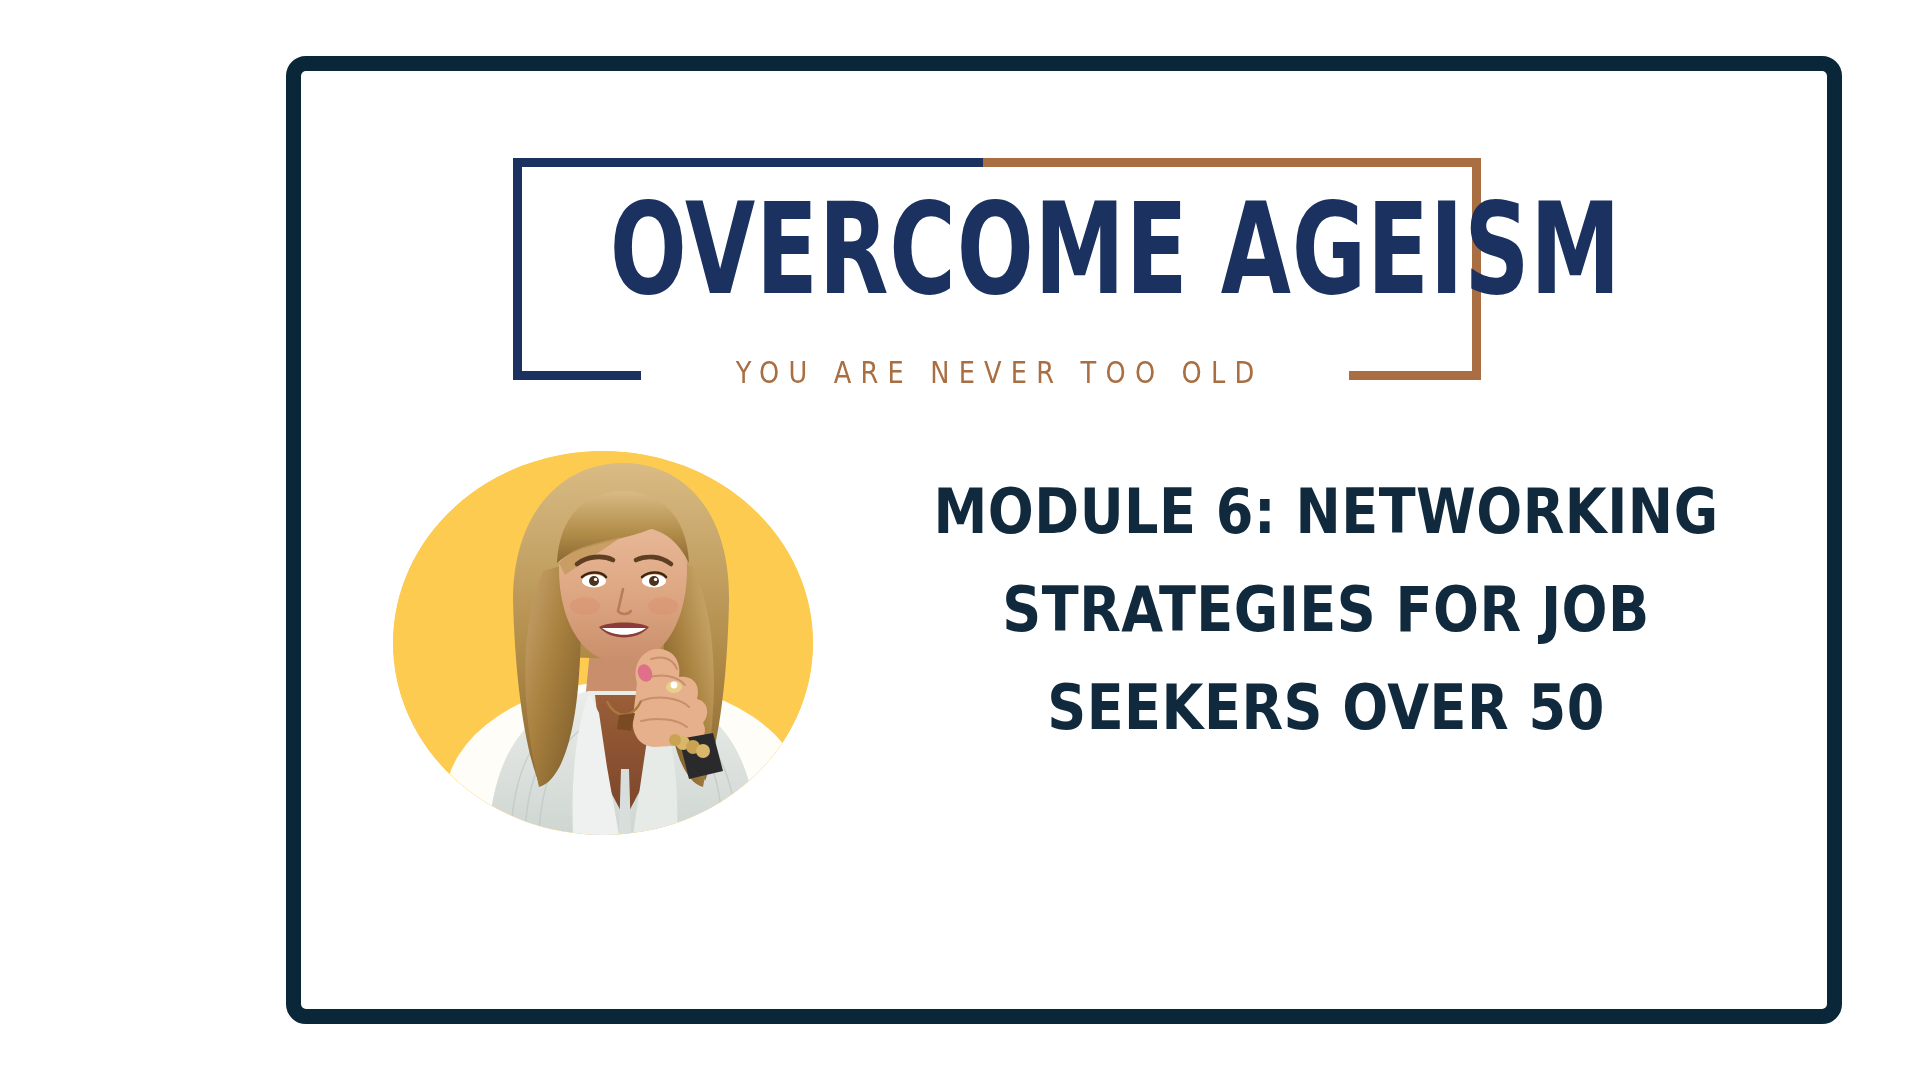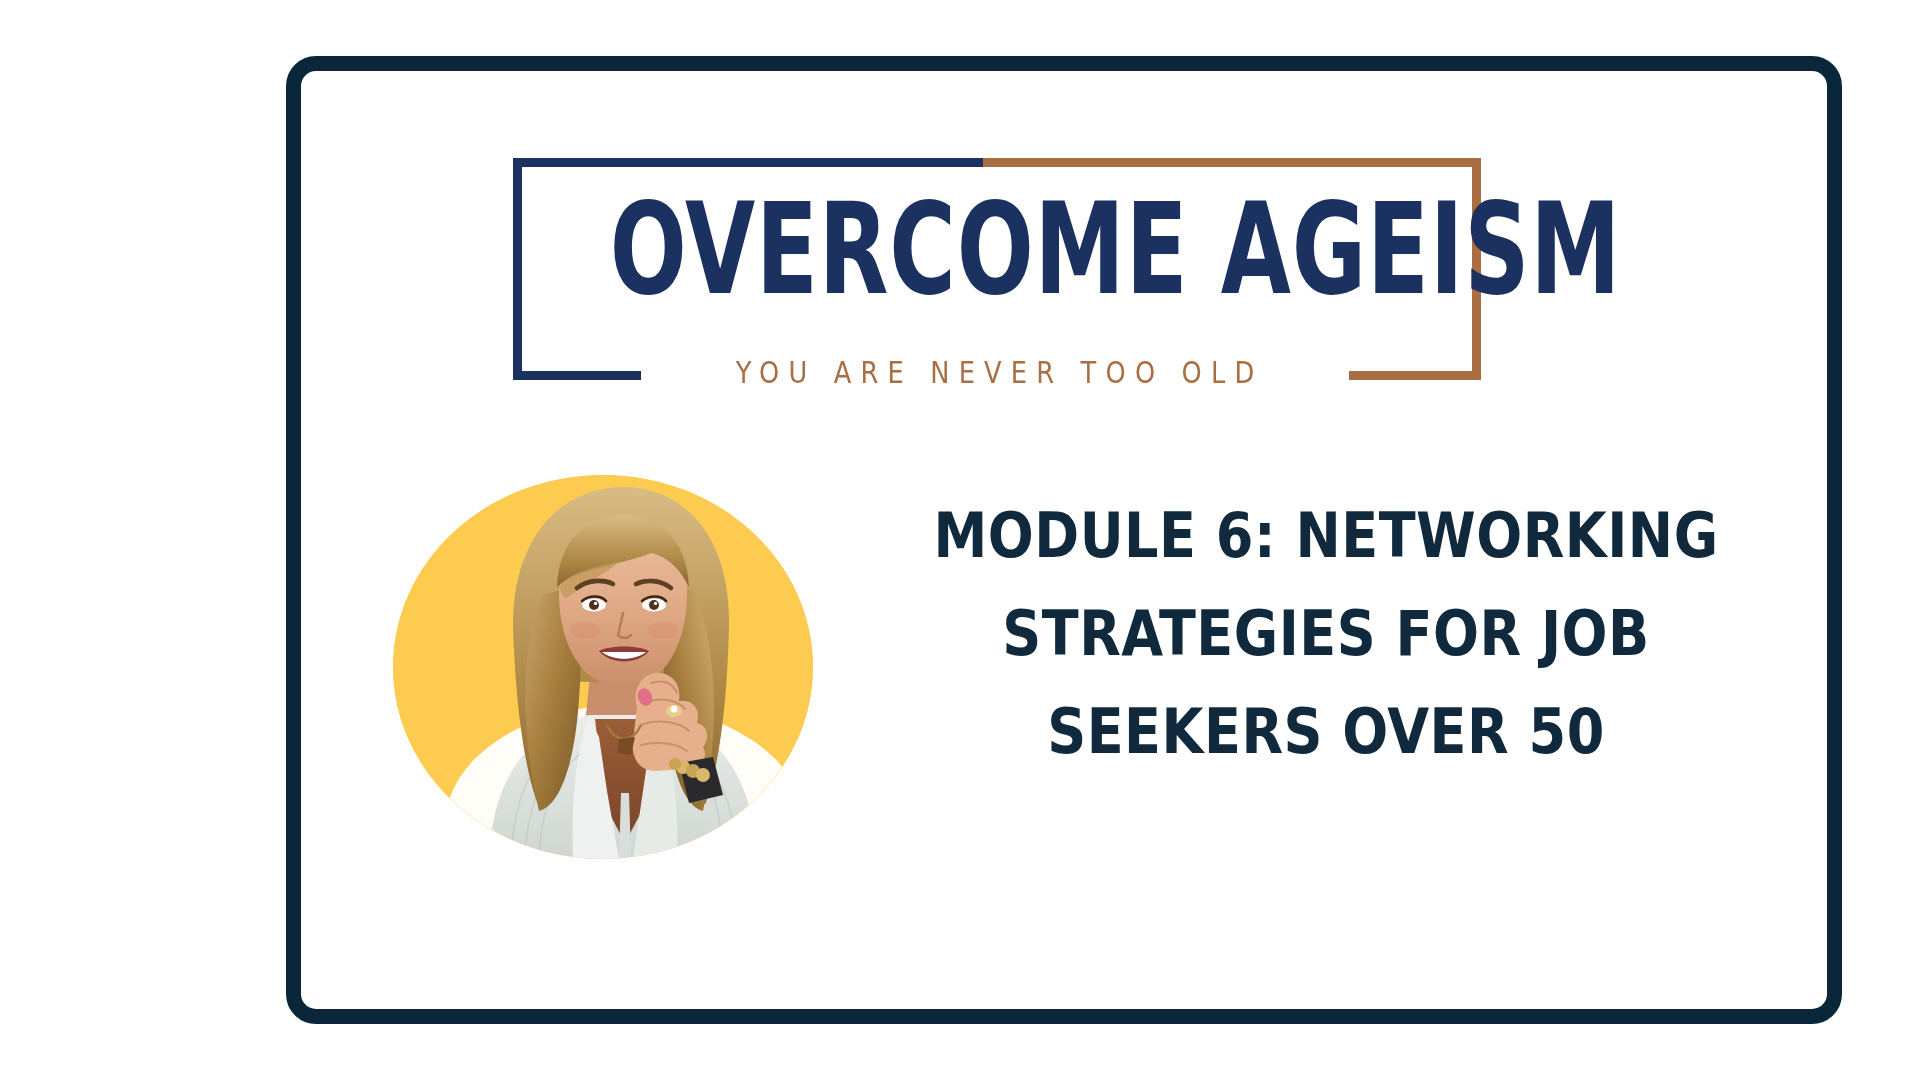--- a/index.html
+++ b/index.html
@@ -19,21 +19,21 @@
   
   #slide-frame {
     position: absolute;
     left: 286px;
     top: 56px;
     width: 1556px;
     height: 968px;
     box-sizing: border-box;
     background: #ffffff;
     border: 15px solid #0A2739;
-    border-radius: 30px;
+    border-radius: 20px;
   }
 
   
   #logo-lockup {
     position: absolute;
     left: 212px;
     top: 87px;
     width: 968px;
     height: 222px;
   }
@@ -89,21 +89,21 @@
     text-indent: 10px;
     transform: scaleX(0.92);
     transform-origin: 50% 50%;
     white-space: nowrap;
   }
 
   
   #body-row {
     position: absolute;
     left: 0;
-    top: 376px;
+    top: 352px;
     width: 1526px;
     height: 440px;
   }
 
   
   #portrait {
     position: absolute;
     left: 92px;
     top: 28px;
     width: 420px;

